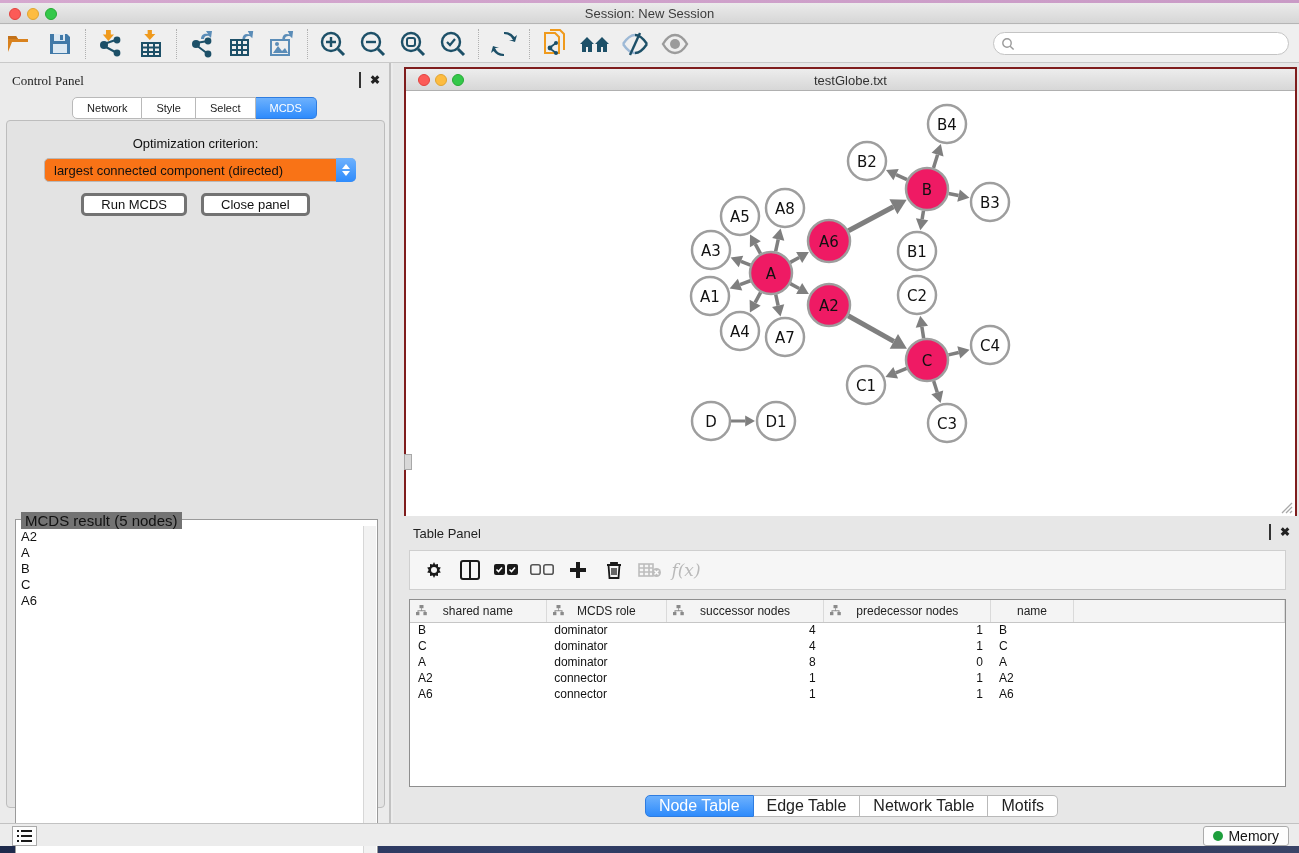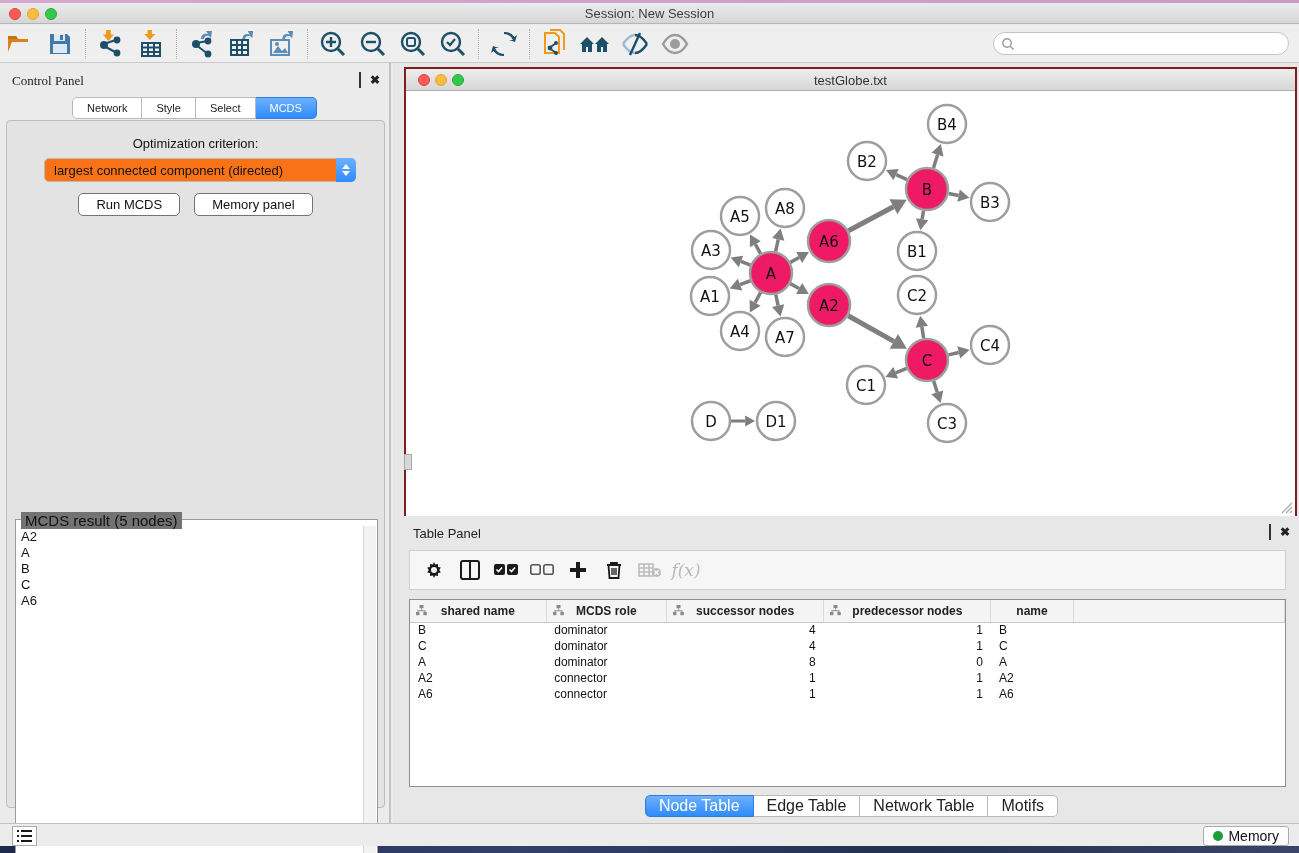--- a/index.html
+++ b/index.html
@@ -67,21 +67,21 @@
     white-space:nowrap; overflow:hidden; }
   .dd-stepper { width:20px; height:24px; margin-right:-1px;
     background:linear-gradient(#6db1fd,#2e8bfc); border-radius:0 5px 5px 0;
     display:flex; flex-direction:column; align-items:center; justify-content:center; gap:2px; }
   .dd-up { width:0; height:0; border-left:4px solid transparent;
     border-right:4px solid transparent; border-bottom:5px solid #fff; }
   .dd-down { width:0; height:0; border-left:4px solid transparent;
     border-right:4px solid transparent; border-top:5px solid #fff; }
   .btn-row { position:absolute; left:0; top:72px; width:100%; height:24px;
     display:flex; justify-content:center; gap:14px; }
-  .btn { height:23px; padding:0 17px; background:#fff; border:1px solid #737373;
+  .btn { height:23px; padding:0 17px; background:#fff; border:3px solid #737373;
     border-radius:5px; font-size:13px; color:#111; display:flex; align-items:center; }
 
   .result-fieldset { position:absolute; left:8px; top:398px; width:363px; height:340px;
     border:1px solid #9a9a9a; background:#fff; }
   .result-legend { position:absolute; left:5px; top:-8px; background:#737373;
     padding:0 4px; font-size:15px; color:#111; }
   .result-list { position:absolute; left:1px; top:6px; right:14px; bottom:1px;
     font-size:13px; color:#111; padding:3px 4px; overflow:hidden; }
   .result-list div { line-height:16px; }
   .result-scroll { position:absolute; top:6px; right:1px; width:13px; bottom:1px;
@@ -116,21 +116,21 @@
     display:flex; align-items:center; padding-left:8px; }
   .tp-icon { width:32px; height:30px; display:flex; align-items:center;
     justify-content:center; margin-right:4px; }
   .fx { font-family:"DejaVu Serif", serif; font-style:italic; font-size:17px;
     color:#b9b9b9; }
 
   .node-table { position:absolute; left:5px; top:76px; width:877px; height:188px;
     background:#fff; border:1px solid #8e8e8e; overflow:hidden; }
   table.grid { border-collapse:collapse; width:100%; table-layout:fixed; }
   table.grid th { height:22px; background:#f4f4f4; border-bottom:1px solid #c6c6c6;
-    border-right:1px solid #dadada; font-size:12px; font-weight:bold; color:#222;
+    border-right:1px solid #dadada; font-size:12px; font-weight:normal; color:#222;
     text-align:center; position:relative; }
   table.grid th .tree-ico { position:absolute; left:6px; top:5px; }
   table.grid td { height:16px; font-size:12px; color:#111; padding:0 8px;
     white-space:nowrap; overflow:hidden; }
   td.num { text-align:right; }
 
   .tp-tabs { position:absolute; left:0; top:272px; width:100%; height:22px;
     display:flex; justify-content:center; }
   .ttab { height:22px; padding:0 13px; font-size:16px; color:#222; background:#fff;
     border:1px solid #b9b9b9; border-left:none; display:flex; align-items:center; }
@@ -325,21 +325,21 @@
       <div class="opt-label">Optimization criterion:</div>
       <div class="dropdown">
         <span class="dd-text">largest connected component (directed)</span>
         <span class="dd-stepper">
             <span class="dd-up"></span>
             <span class="dd-down"></span>
           </span>
       </div>
       <div class="btn-row">
         <div class="btn">Run MCDS</div>
-        <div class="btn">Memory panel</div>
+        <div class="btn">Close panel</div>
       </div>
       <div class="result-fieldset">
         <span class="result-legend">MCDS result (5 nodes)</span>
         <div class="result-list" id="result-list">
             <div>A2</div>
             <div>A</div>
             <div>B</div>
             <div>C</div>
             <div>A6</div>
           </div>

